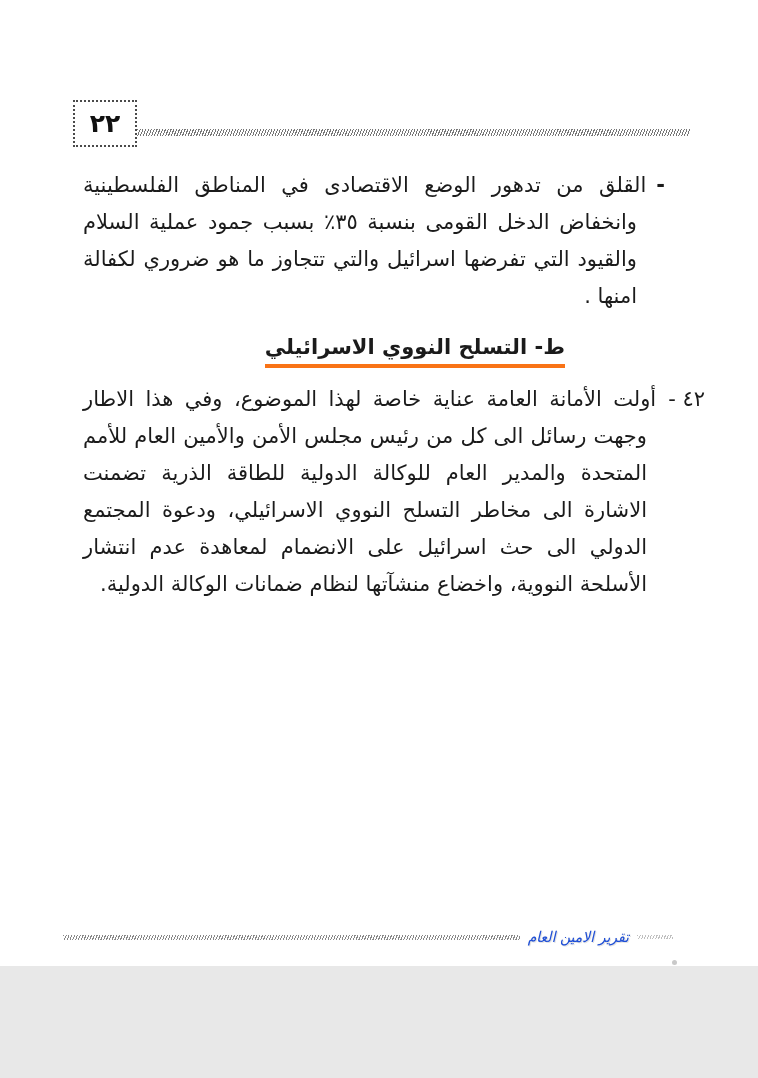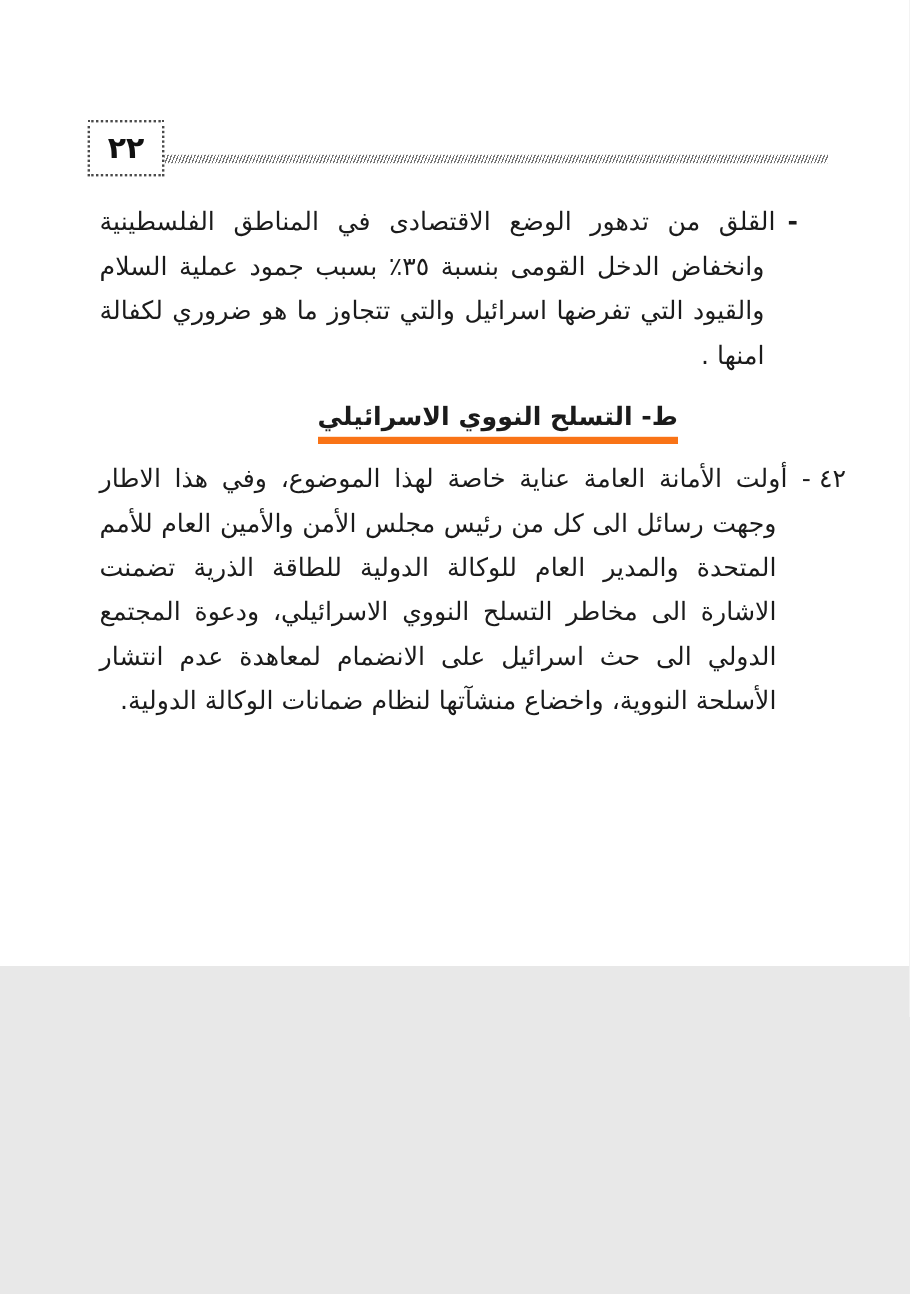--- a/index.html
+++ b/index.html
@@ -3,21 +3,21 @@
 <meta charset="utf-8">
 <style>
   html, body {
     margin: 0;
     padding: 0;
     background: #e8e8e8;
   }
   .page {
     position: relative;
     width: 758px;
-    height: 805px;
+    height: 966px;
     margin: 0 auto;
     background: #ffffff;
     overflow: hidden;
     font-family: "DejaVu Sans", sans-serif;
     color: #1b1b1b;
     direction: rtl;
   }
 
   
   .page-num-box {
@@ -76,21 +76,21 @@
     font-weight: bold;
   }
 
   .section-heading {
     margin: 14px 140px 15px 0;
     font-weight: bold;
     font-size: 21px;
     width: fit-content;
   }
   .section-heading .heading-text {
-    border-bottom: 6px solid #f97316;
+    border-bottom: 4px solid #f97316;
     padding-bottom: 5px;
   }
 
   .numbered-para {
     margin: 0;
     padding-right: 58px;   
     text-indent: -58px;
   }
   .numbered-para .para-num {
     display: inline-block;

